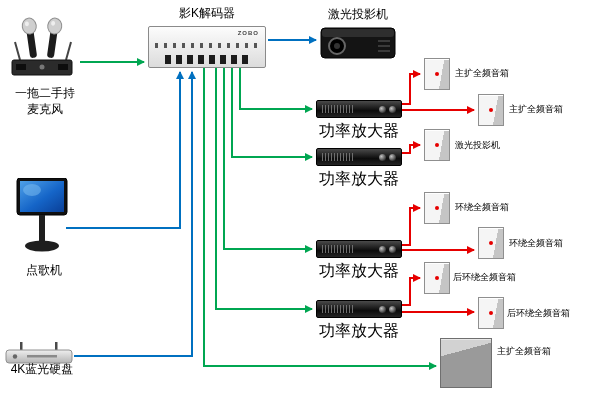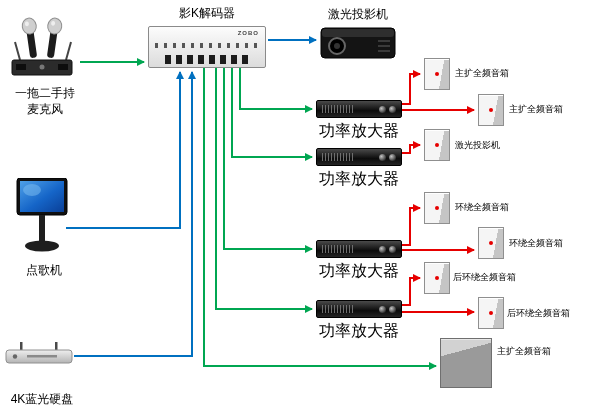--- a/index.html
+++ b/index.html
@@ -81,21 +81,21 @@
     <polyline class="ln ln-red" marker-end="url(#arrR)" points="402,312 474,312"></polyline>
   </svg>
 
   <div class="lbl lbl-lg" style="left:148px;top:6px;width:118px">影K解码器</div>
   <div class="lbl lbl-lg" style="left:318px;top:7px;width:80px">激光投影机</div>
   <div class="lbl lbl-lg" style="left:4px;top:86px;width:82px">
     <span>一拖二手持</span>
     <span>麦克风</span>
   </div>
   <div class="lbl lbl-lg" style="left:12px;top:263px;width:64px">点歌机</div>
-  <div class="lbl lbl-lg" style="left:0px;top:392px;width:84px">
+  <div class="lbl lbl-lg" style="left:0px;top:362px;width:84px">
     <span>4K蓝光硬盘</span>
   </div>
 
   <div class="lbl lbl-md" style="left:316px;top:121px;width:86px">功率放大器</div>
   <div class="lbl lbl-md" style="left:316px;top:169px;width:86px">功率放大器</div>
   <div class="lbl lbl-md" style="left:316px;top:261px;width:86px">功率放大器</div>
   <div class="lbl lbl-md" style="left:316px;top:321px;width:86px">功率放大器</div>
 
   <div class="lbl lbl-sm" style="left:455px;top:68px">主扩全频音箱</div>
   <div class="lbl lbl-sm" style="left:509px;top:104px">主扩全频音箱</div>

